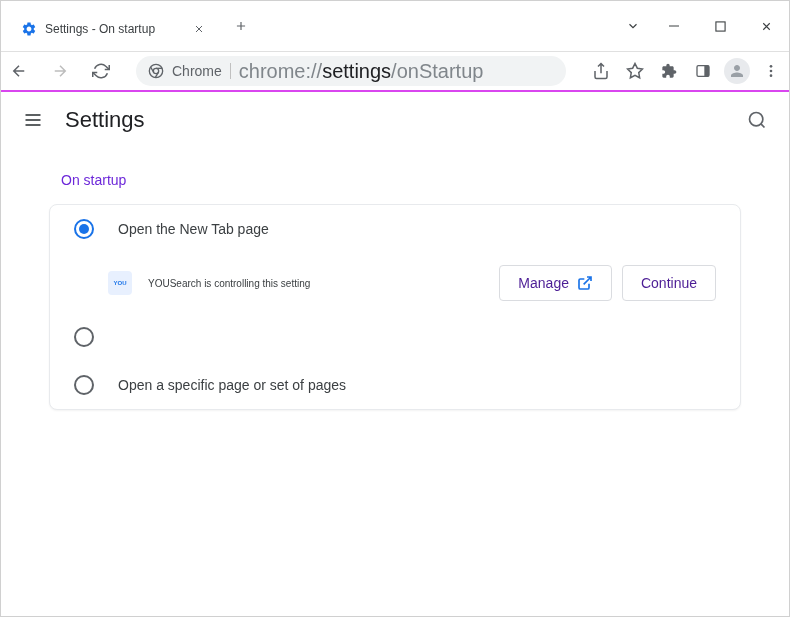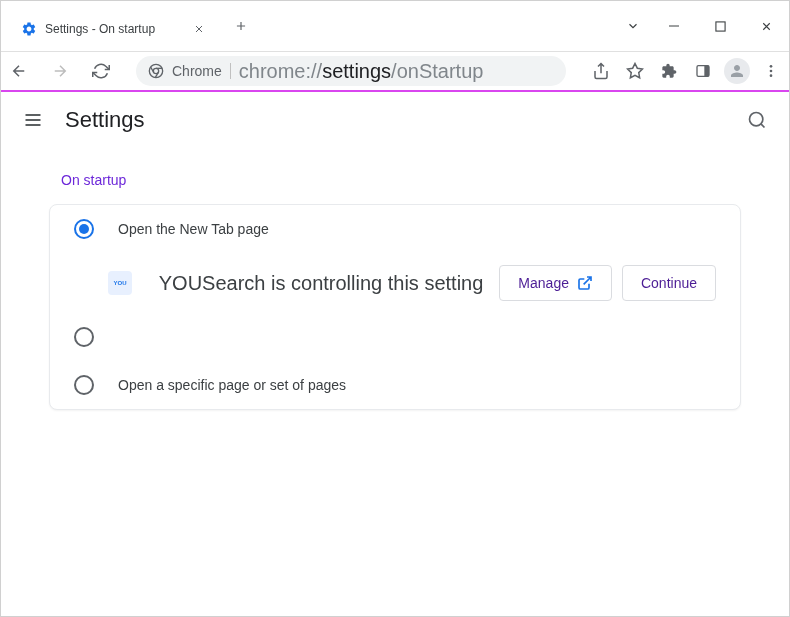--- a/index.html
+++ b/index.html
@@ -40,21 +40,21 @@
     .section-label { font-size: 14px; color: #6d28d9; margin-bottom: 16px; margin-left: 12px; }
     .card { background: #fff; border: 1px solid #e8eaed; border-radius: 8px; box-shadow: 0 1px 2px rgba(0,0,0,0.05); padding: 0 0; }
     .option-row { display: flex; align-items: center; padding: 14px 24px; gap: 24px; }
     .radio { width: 20px; height: 20px; border: 2px solid #5f6368; border-radius: 50%; position: relative; flex-shrink: 0; cursor: pointer; }
     .radio.selected { border-color: #1a73e8; }
     .radio.selected::after { content: ''; position: absolute; top: 3px; left: 3px; width: 10px; height: 10px; background: #1a73e8; border-radius: 50%; }
     .option-label { font-size: 14px; color: #3c4043; }
     
     .ext-row { display: flex; align-items: center; padding: 12px 24px 12px 58px; gap: 16px; }
     .ext-icon { width: 24px; height: 24px; background: #e8f0fe; border-radius: 4px; display: flex; align-items: center; justify-content: center; font-size: 6px; color: #1a73e8; font-weight: bold; }
-    .ext-text { font-size: 20px; color: #3c4043; flex: 1; text-align: right; }
+    .ext-text { font-size: 10px; color: #3c4043; flex: 1; }
     .ext-btns { display: flex; gap: 10px; }
     .btn { height: 36px; padding: 0 18px; border: 1px solid #dadce0; border-radius: 4px; background: #fff; font-size: 14px; color: #4c1d95; cursor: pointer; display: flex; align-items: center; gap: 8px; font-weight: 500; }
     .launch-ico { display: inline-flex; }
   </style>
 </head>
 <body>
 
 <div class="window">
 
   <div class="titlebar">

